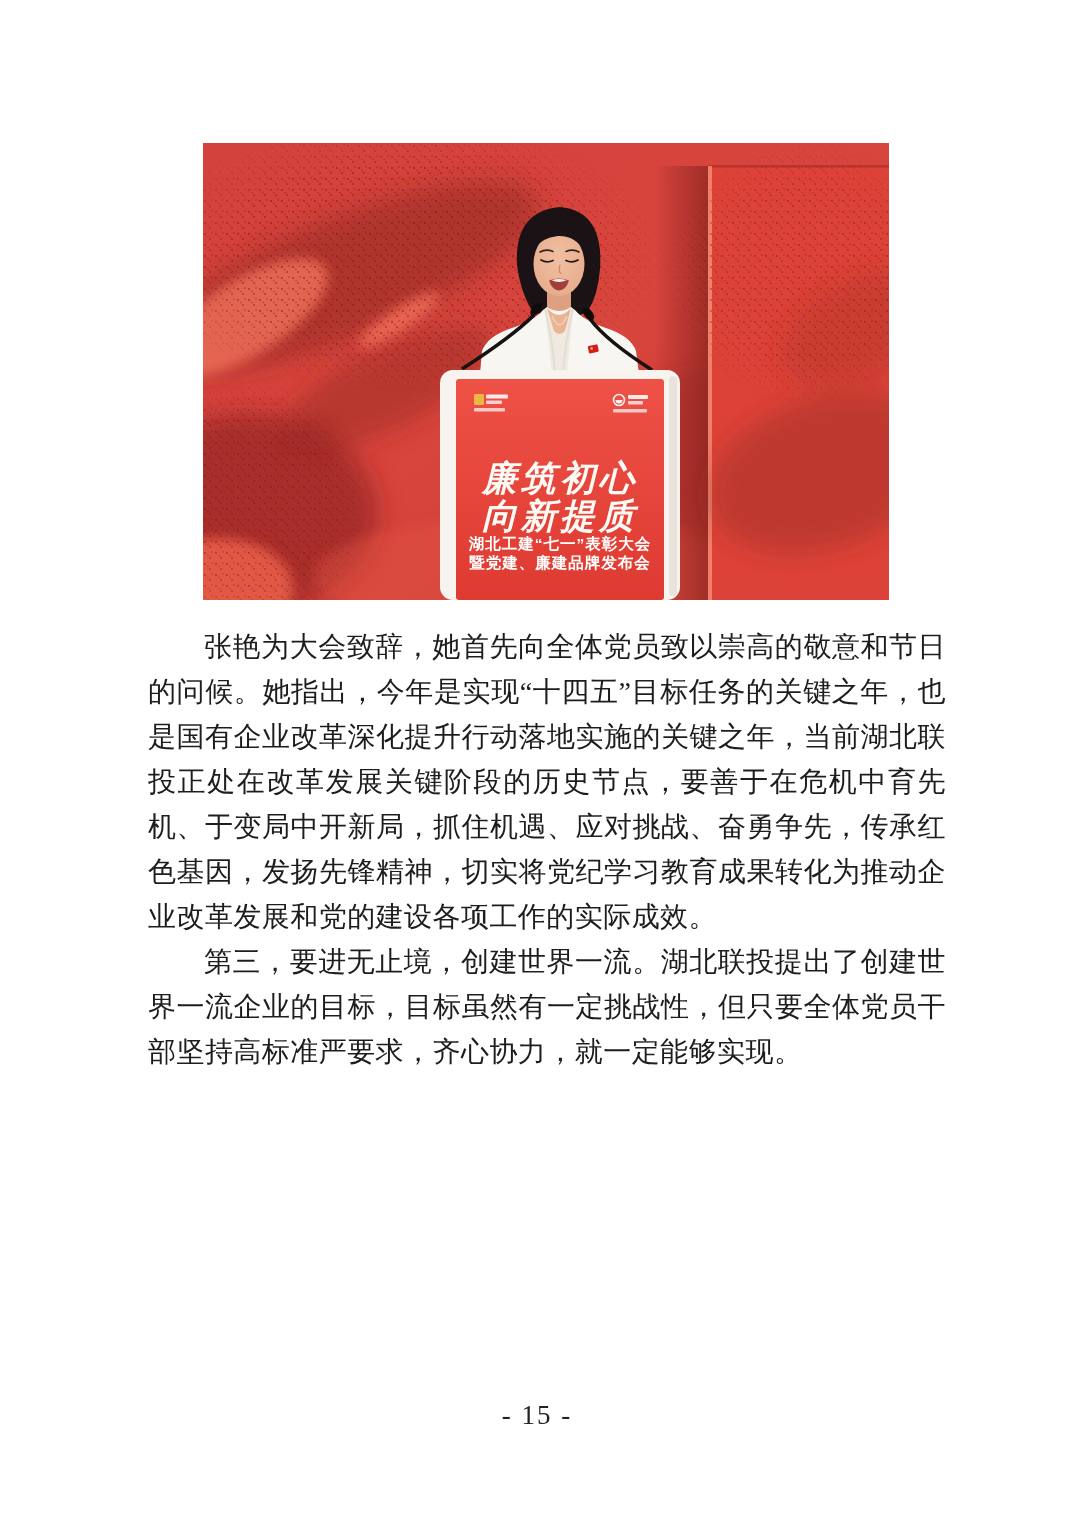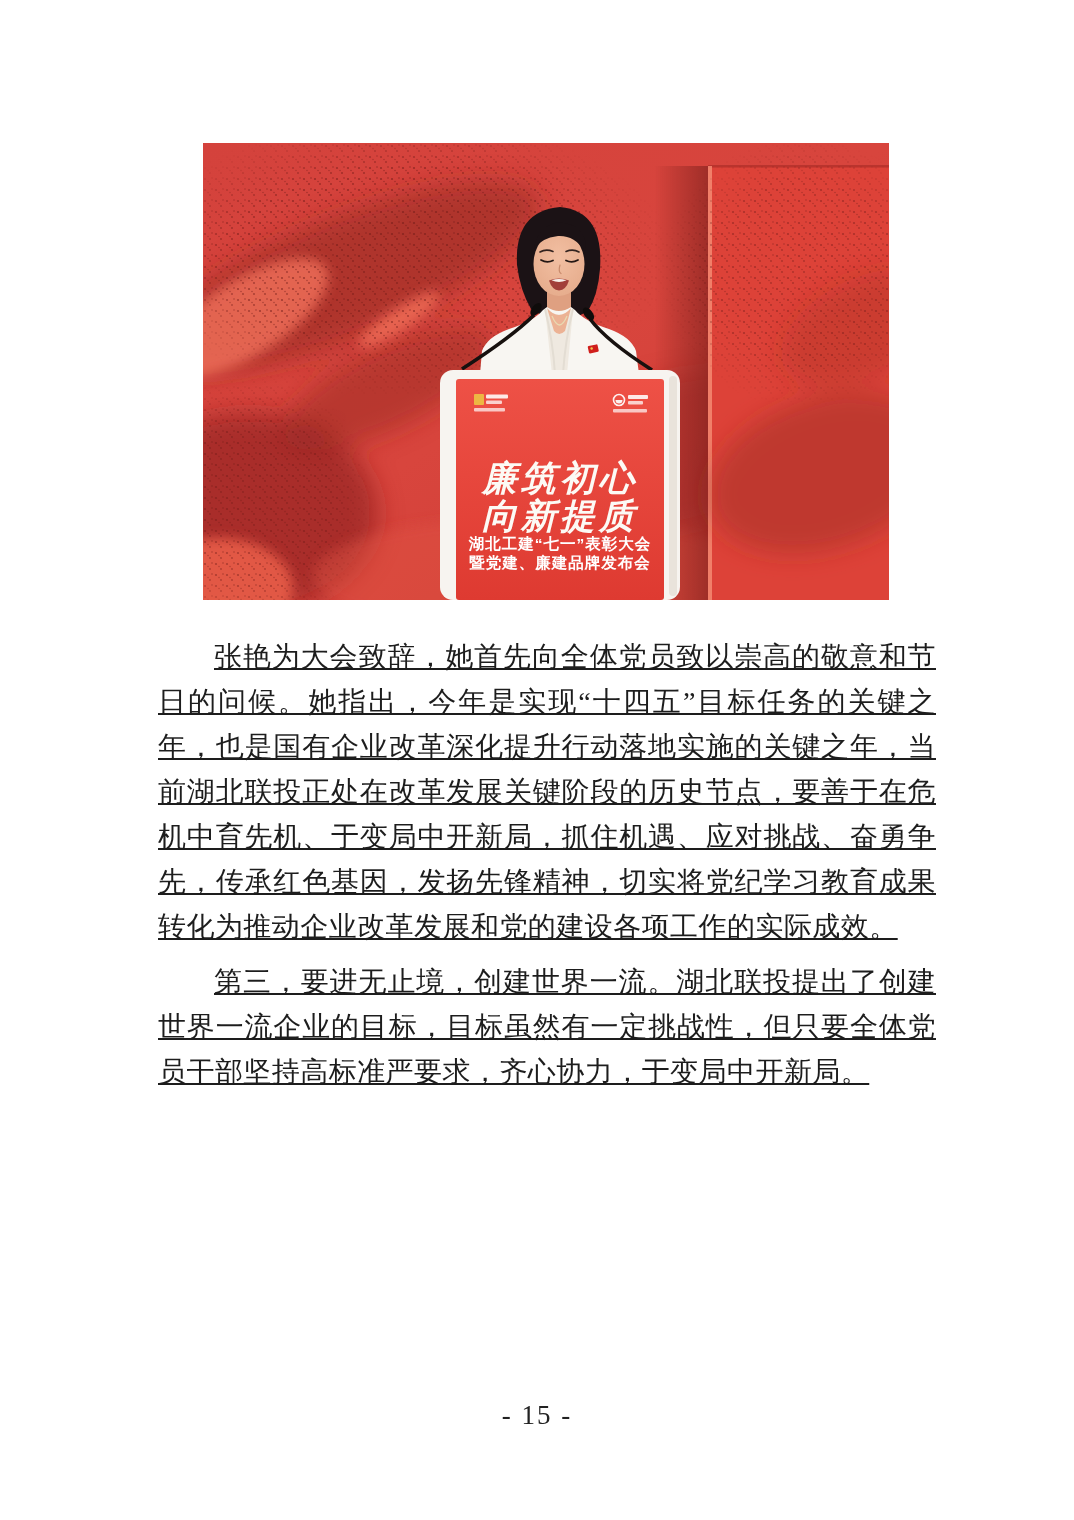--- a/index.html
+++ b/index.html
@@ -23,27 +23,26 @@
   }
   .pod-sub {
     font-family:"Liberation Sans","DejaVu Sans",sans-serif;
     font-size:15.5px; font-weight:bold; fill:#ffffff; letter-spacing:1px;
   }
 
   .body-text {
     position:absolute; left:148px; top:624px; width:798px;
   }
   .body-text p {
-    margin:10px; padding:0;
+    margin:0; padding:0;
     font-size:28px; line-height:45px; letter-spacing:0.45px;
     color:#1d1d1d;
     text-align:justify;
     text-justify:inter-ideograph;
     text-indent:2em;
-    text-decoration:underline;
   }
   .page-number {
     position:absolute; top:1400px; left:0; width:100%;
     text-align:center; font-size:27px; color:#222222; letter-spacing:2px;font-family:Liberation Serif, serif;
   }
 </style>
 </head>
 <body>
 
 <div class="page">
@@ -184,17 +183,17 @@
         <text class="callig" x="357" y="347" text-anchor="middle">廉筑初心</text>
         <text class="callig" x="357" y="385" text-anchor="middle">向新提质</text>
         <text class="pod-sub" x="357" y="406" text-anchor="middle">湖北工建“七一”表彰大会</text>
         <text class="pod-sub" x="357" y="425" text-anchor="middle">暨党建、廉建品牌发布会</text>
       </g>
     </svg>
   </figure>
 
   <main class="body-text">
     <p>张艳为大会致辞，她首先向全体党员致以崇高的敬意和节日的问候。她指出，今年是实现“十四五”目标任务的关键之年，也是国有企业改革深化提升行动落地实施的关键之年，当前湖北联投正处在改革发展关键阶段的历史节点，要善于在危机中育先机、于变局中开新局，抓住机遇、应对挑战、奋勇争先，传承红色基因，发扬先锋精神，切实将党纪学习教育成果转化为推动企业改革发展和党的建设各项工作的实际成效。</p>
-    <p>第三，要进无止境，创建世界一流。湖北联投提出了创建世界一流企业的目标，目标虽然有一定挑战性，但只要全体党员干部坚持高标准严要求，齐心协力，于变局中开新局。</p>
+    <p>第三，要进无止境，创建世界一流。湖北联投提出了创建世界一流企业的目标，目标虽然有一定挑战性，但只要全体党员干部坚持高标准严要求，齐心协力，就一定能够实现。</p>
   </main>
 
   <footer class="page-number">- 15 -</footer>
 </div>
 
 </body></html>

